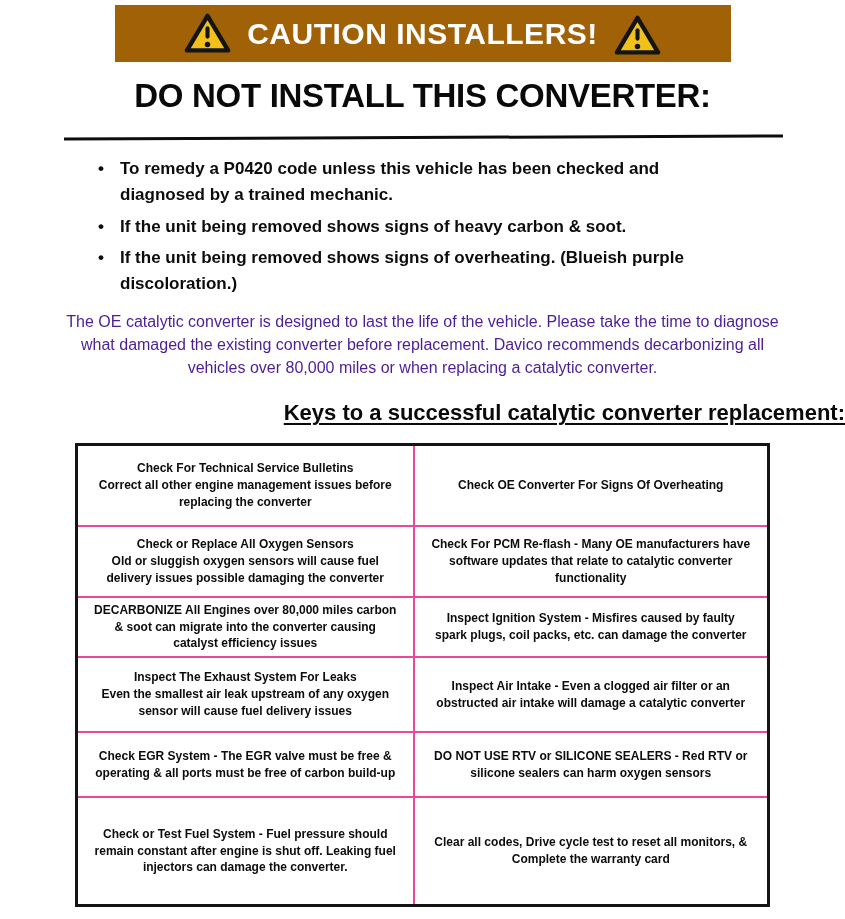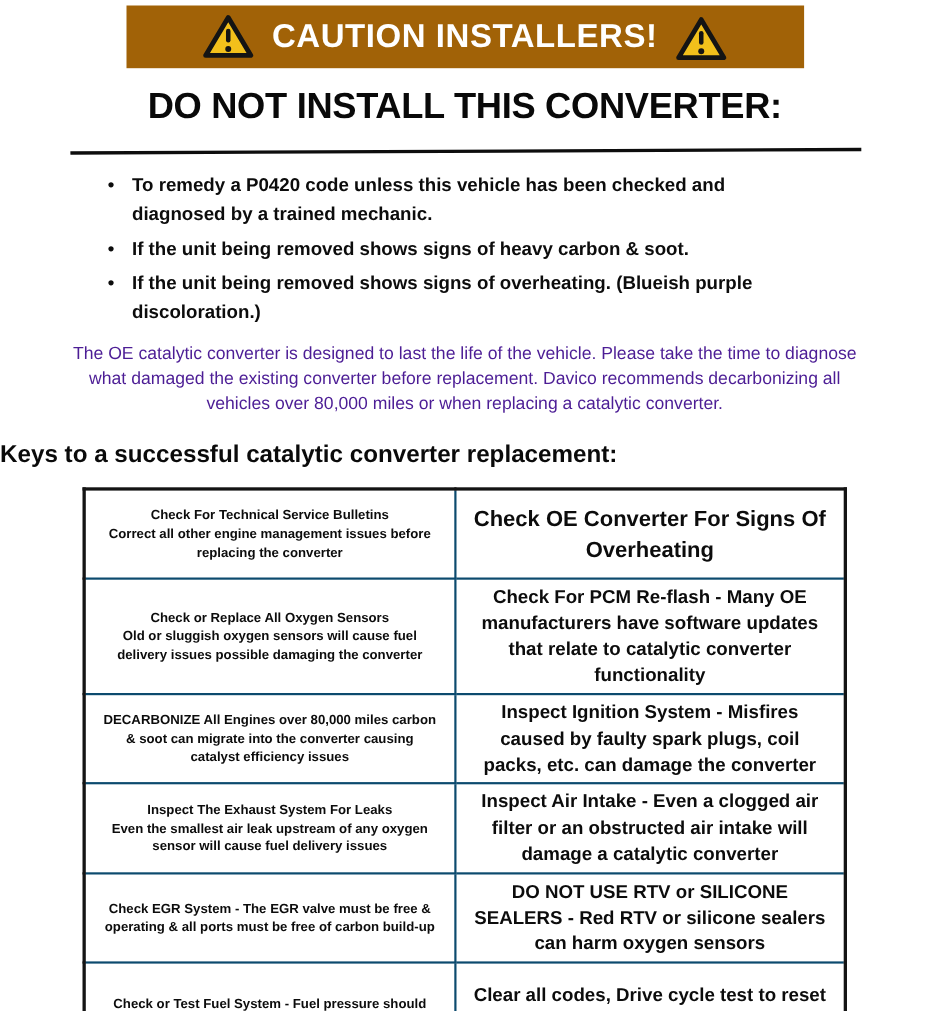--- a/index.html
+++ b/index.html
@@ -82,50 +82,51 @@
     text-align: center;
     font-size: 16px;
     line-height: 1.45;
     color: #4c1d95;
     white-space: pre-line;
   }
 
   
   .keys-heading {
     margin-top: 21px;
-    text-align: left;
+    text-align: right;
     font-size: 22px;
     font-weight: bold;
     color: #0a0a0a;
+    text-decoration: underline;
     text-decoration-thickness: 2px;
     text-underline-offset: 3px;
   }
 
   
   .tips-table {
     margin: 17px 0 0 75px;
     width: 692px;
     border-collapse: collapse;
     table-layout: fixed;
     border: 3px solid #141414;
   }
   .tips-table col.c-left  { width: 337px; }
   .tips-table col.c-right { width: 355px; }
   .tips-table td {
-    border: 2px solid #0c4a6e;
+    border: 2px solid #ec4899;
     text-align: center;
     vertical-align: middle;
     font-weight: bold;
     padding: 4px 16px;
     white-space: pre-line;
     color: #0c0c0c;
   }
   .tips-table td.left  { font-size: 12px;   line-height: 1.4; }
-  .tips-table td.right { font-size: 17px; line-height: 1.4; }
-  .tips-table tr.r1 td.right { font-size: 20px; }
+  .tips-table td.right { font-size: 12px; line-height: 1.4; }
+  .tips-table tr.r1 td.right { font-size: 12px; }
 </style>
 </head>
 <body>
 
 <div class="page">
 
   <div class="banner">
     <svg class="warn-icon left" viewBox="0 0 64 58" aria-hidden="true">
       <path d="M32 5 L60 52 H4 Z" fill="#F2C01B" stroke="#141414" stroke-width="6" stroke-linejoin="round"></path>
       <rect x="29.2" y="19" width="5.6" height="17" rx="2.8" fill="#141414"></rect>

